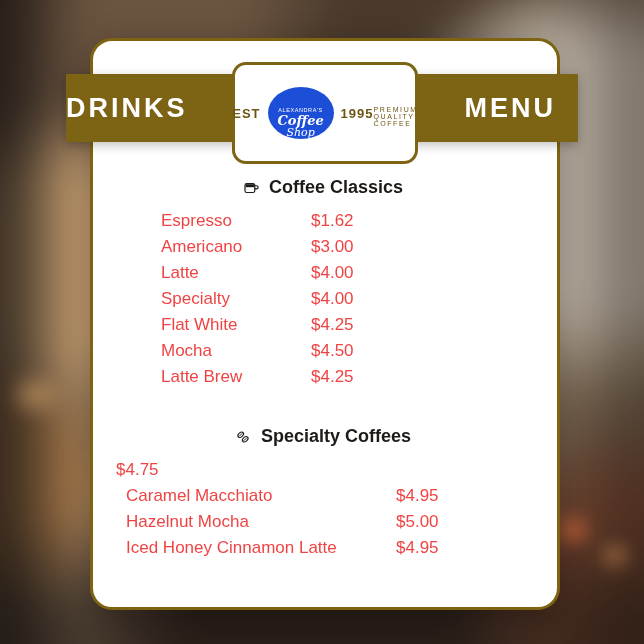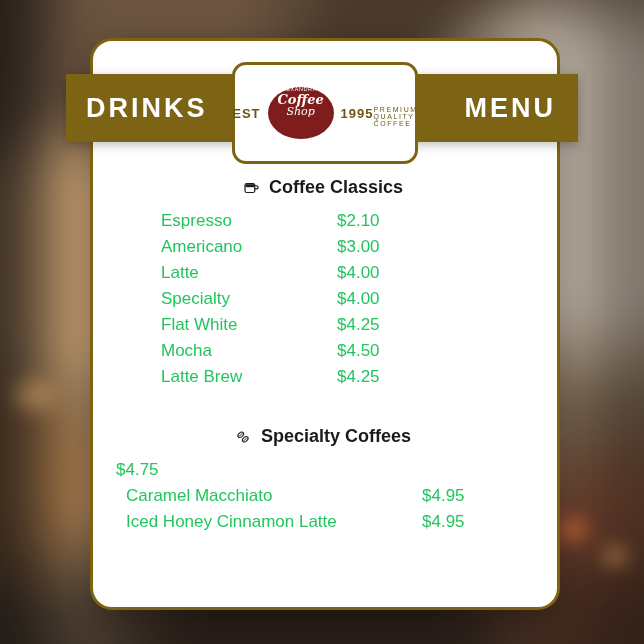--- a/index.html
+++ b/index.html
@@ -74,21 +74,21 @@
     align-items: center;
     justify-content: space-between;
     box-shadow: 0 3px 10px rgba(0,0,0,0.25);
   }
   .banner-word {
     color: #ffffff;
     font-size: 27px;
     font-weight: bold;
     letter-spacing: 3px;
   }
-  .banner-word.left  { margin-left: 20px; }
+  .banner-word.left  { }
   .banner-word.right { margin-right: 22px; }
 
   
   .logo {
     position: absolute;
     left: 232px;
     top: 62px;
     width: 180px;
     height: 96px;
     background: #ffffff;
@@ -109,26 +109,26 @@
   .logo-est, .logo-year {
     color: #6d5612;
     font-size: 13px;
     font-weight: bold;
     letter-spacing: 1px;
   }
   .logo-seal {
     width: 66px;
     height: 52px;
     border-radius: 50%;
-    background: #7f1d1d;
+    background: #1d4ed8;
     color: #ffffff;
     display: flex;
     flex-direction: column;
     align-items: center;
-    justify-content: flex-start;
+    justify-content: flex-end;
     line-height: 1.05;
   }
   .logo-seal .top {
     font-size: 5.5px;
     letter-spacing: 0.6px;
   }
   .logo-seal .mid {
     font-family: "DejaVu Serif", serif;
     font-style: italic;
     font-size: 13px;
@@ -181,22 +181,21 @@
     align-items: center;
     justify-content: center;
     width: 20px;
     height: 20px;
   }
   .items { margin: 0; padding: 0; }
   .item {
     display: flex;
     font-size: 17px;
     line-height: 26px;
-    color: #22c55e;
-    gap: 26px;
+    color: #ef4444;
   }
   .classics .item .name  { width: 150px; padding-left: 45px; }
   .classics .item .price { width: 90px; }
   .specialty .item .name  { width: 270px; padding-left: 10px; }
   .specialty .item .price { width: 90px; }
   .gap { height: 34px; }
 </style>
 </head>
 <body>
 
@@ -239,21 +238,21 @@
           <rect x="4" y="6" width="13" height="12" rx="2.5" fill="none" stroke="#1d1a17" stroke-width="1.6"></rect>
           <rect x="4.9" y="6.9" width="11.2" height="4" fill="#1d1a17"></rect>
           <path d="M17 9h2.4a2.1 2.1 0 0 1 0 4.2H17" fill="none" stroke="#1d1a17" stroke-width="1.6"></path>
         </svg>
       </span>
       <span>Coffee Classics</span>
     </div>
     <div class="items">
       <div class="item">
         <span class="name">Espresso</span>
-        <span class="price">$2.10</span>
+        <span class="price">$1.62</span>
       </div>
       <div class="item">
         <span class="name">Americano</span>
         <span class="price">$3.00</span>
       </div>
       <div class="item">
         <span class="name">Latte</span>
         <span class="price">$4.00</span>
       </div>
       <div class="item">
@@ -291,19 +290,23 @@
     </div>
     <div class="items">
       <div class="item">
         <span class="price">$4.75</span>
       </div>
       <div class="item">
         <span class="name">Caramel Macchiato</span>
         <span class="price">$4.95</span>
       </div>
       <div class="item">
+        <span class="name">Hazelnut Mocha</span>
+        <span class="price">$5.00</span>
+      </div>
+      <div class="item">
         <span class="name">Iced Honey Cinnamon Latte</span>
         <span class="price">$4.95</span>
       </div>
     </div>
   </div>
 
 </div>
 
 </body></html>

